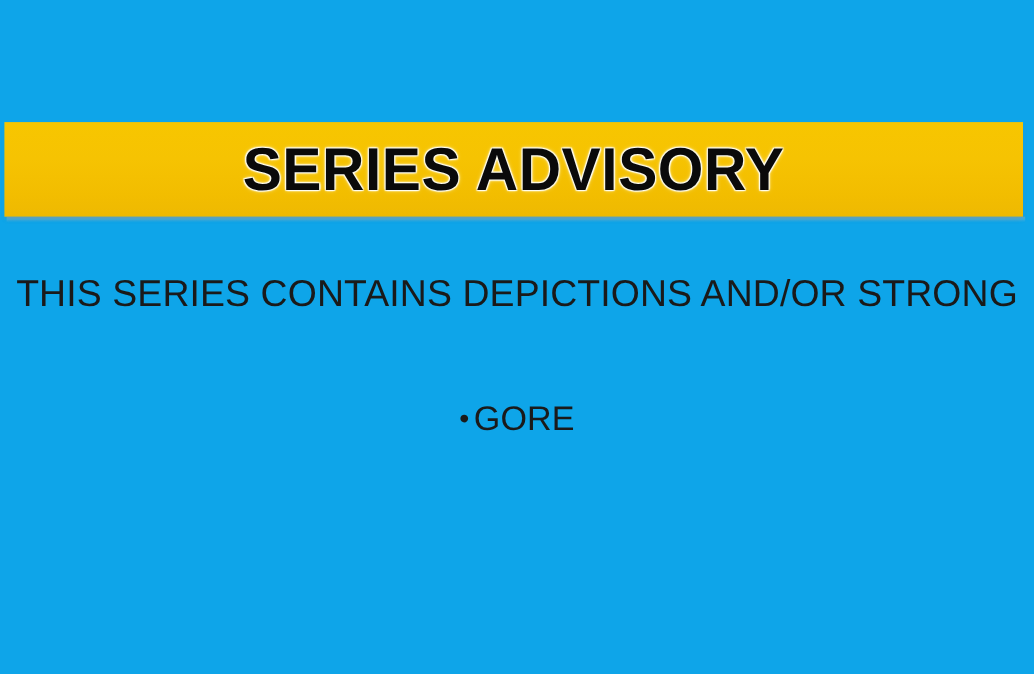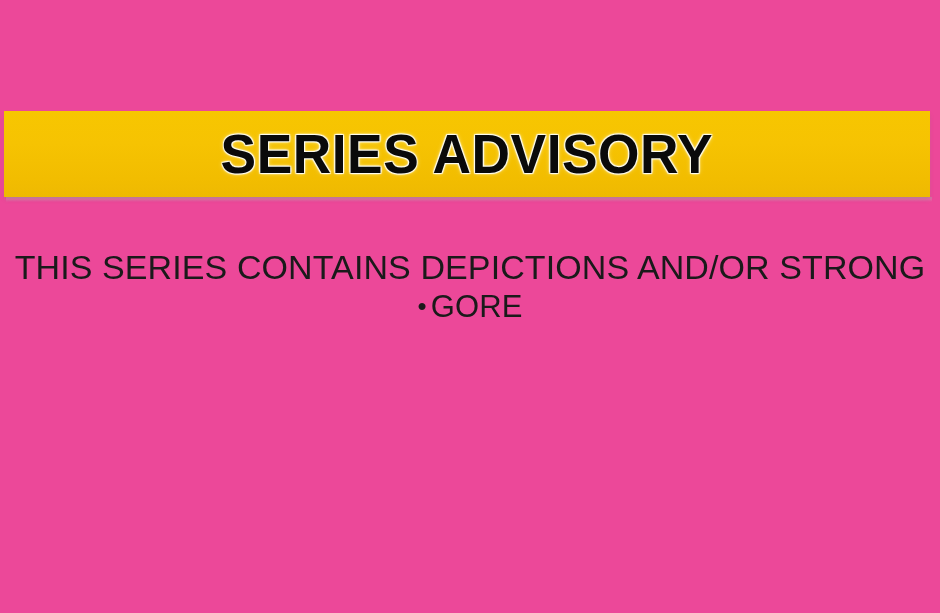--- a/index.html
+++ b/index.html
@@ -11,21 +11,21 @@
     height: 613px;
     background: #ffffff;
     font-family: "Liberation Sans", sans-serif;
     overflow: hidden;
     position: relative;
   }
 
   .slide {
     position: absolute;
     inset: 0;
-    background: #ec4899;
+    background: #0ea5e9;
   }
 
   
   .banner-wrap {
     position: absolute;
     left: 4px;
     top: 111px;
     width: 926px;
     height: 86px;
   }
@@ -98,20 +98,21 @@
   }
   .bullet-list {
     margin: 0;
     padding: 0;
     list-style: none;
   }
   .bullet-item {
     font-size: 31px;
     line-height: 39px;
     letter-spacing: 0.1px;
+    margin-top: 74px;
     white-space: nowrap;
   }
   .bullet-dot {
     font-size: 26px;
     vertical-align: 2px;
     padding-right: 4px;
   }
 </style>
 </head>
 <body>

